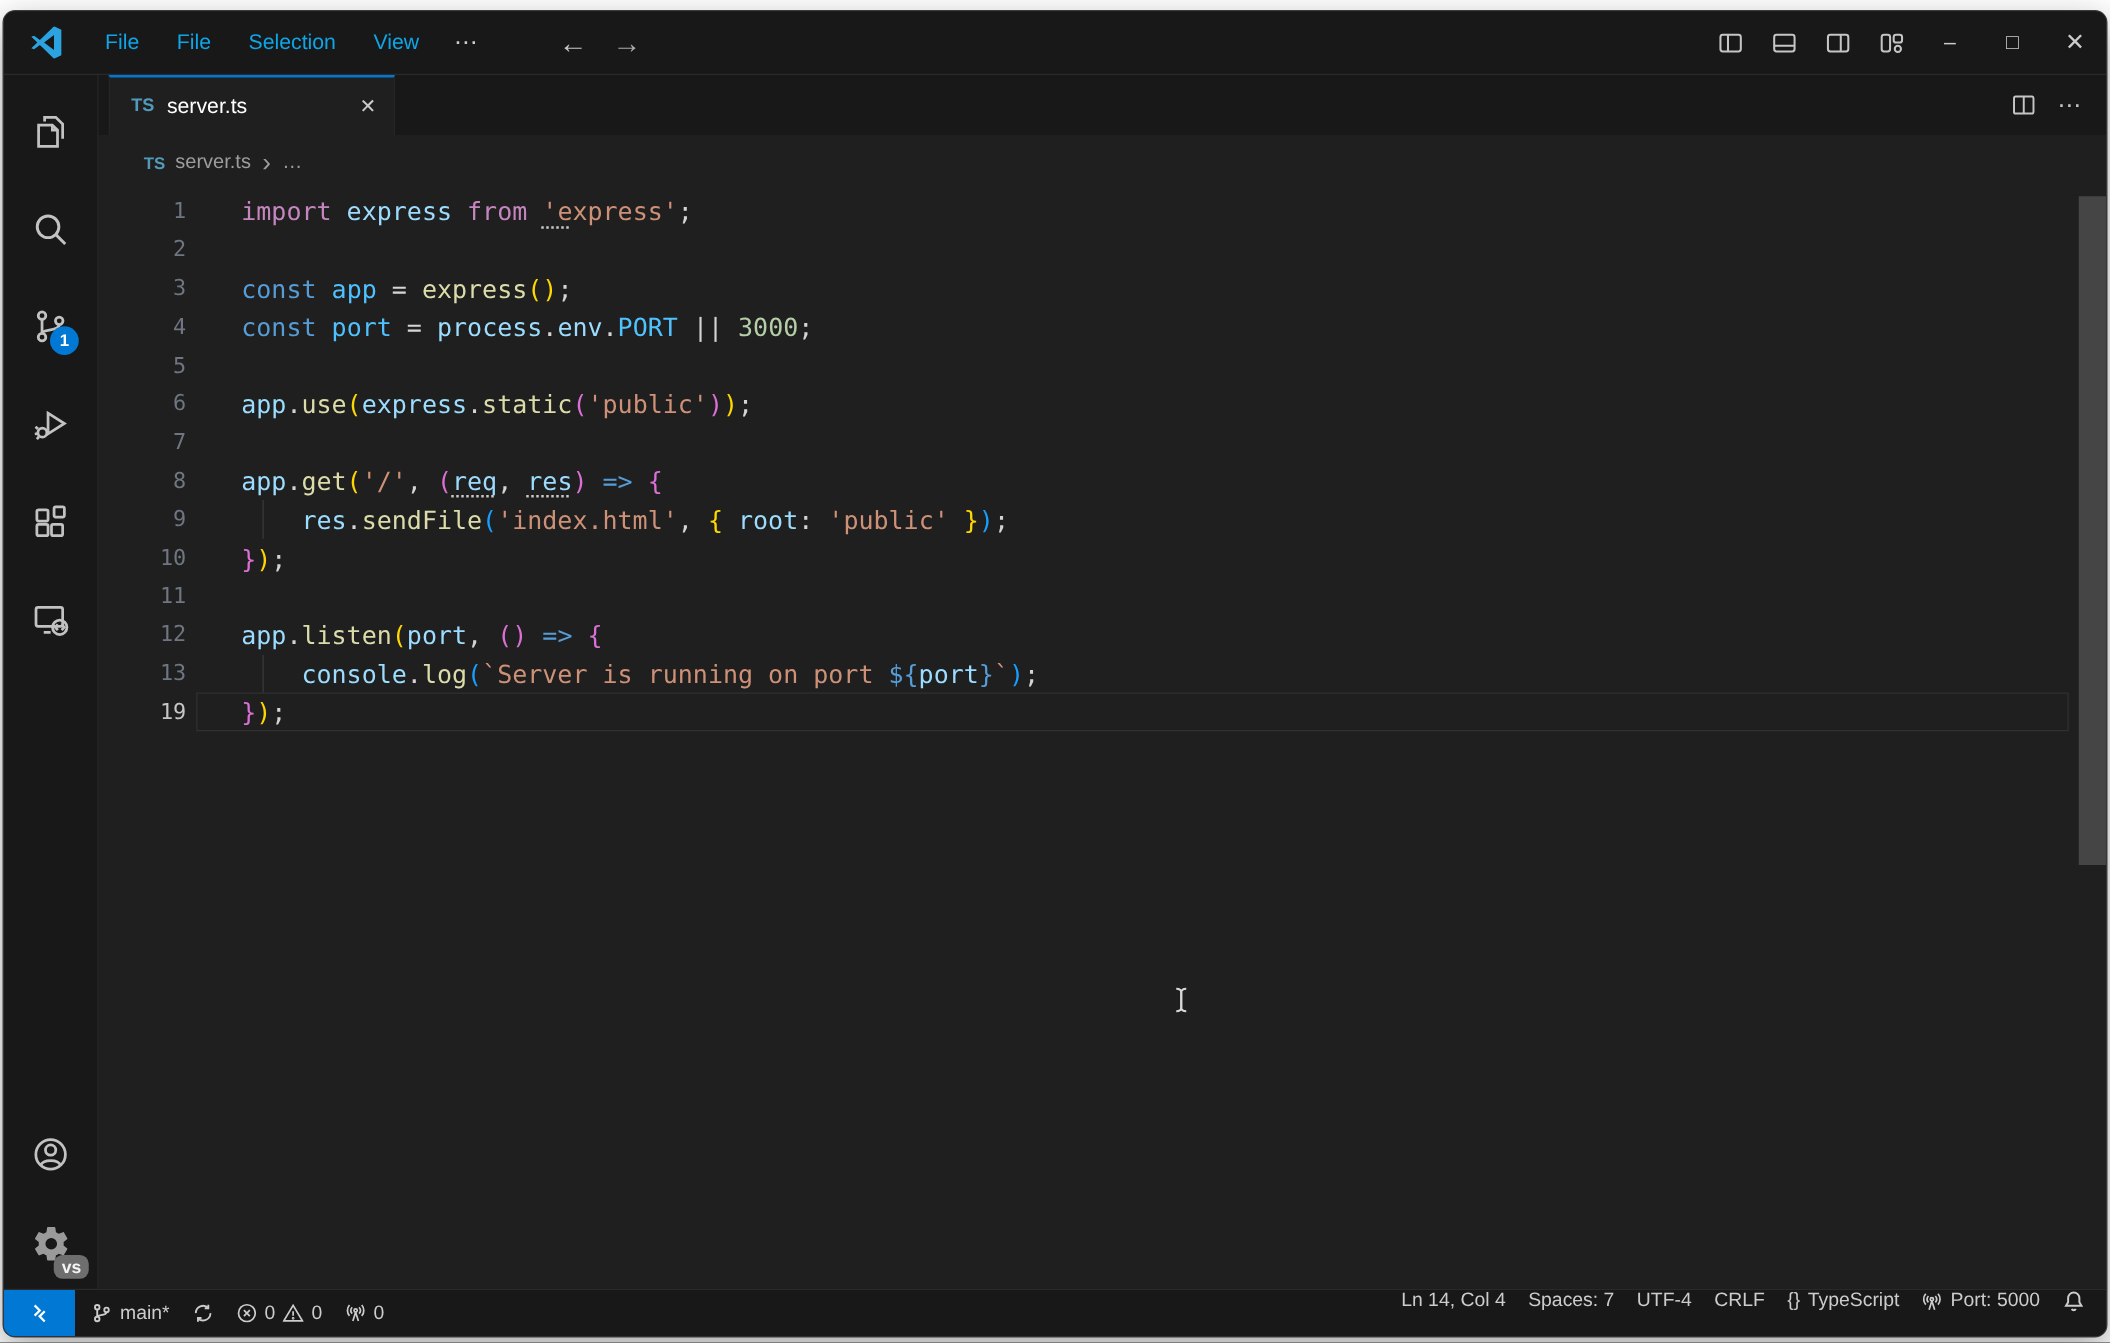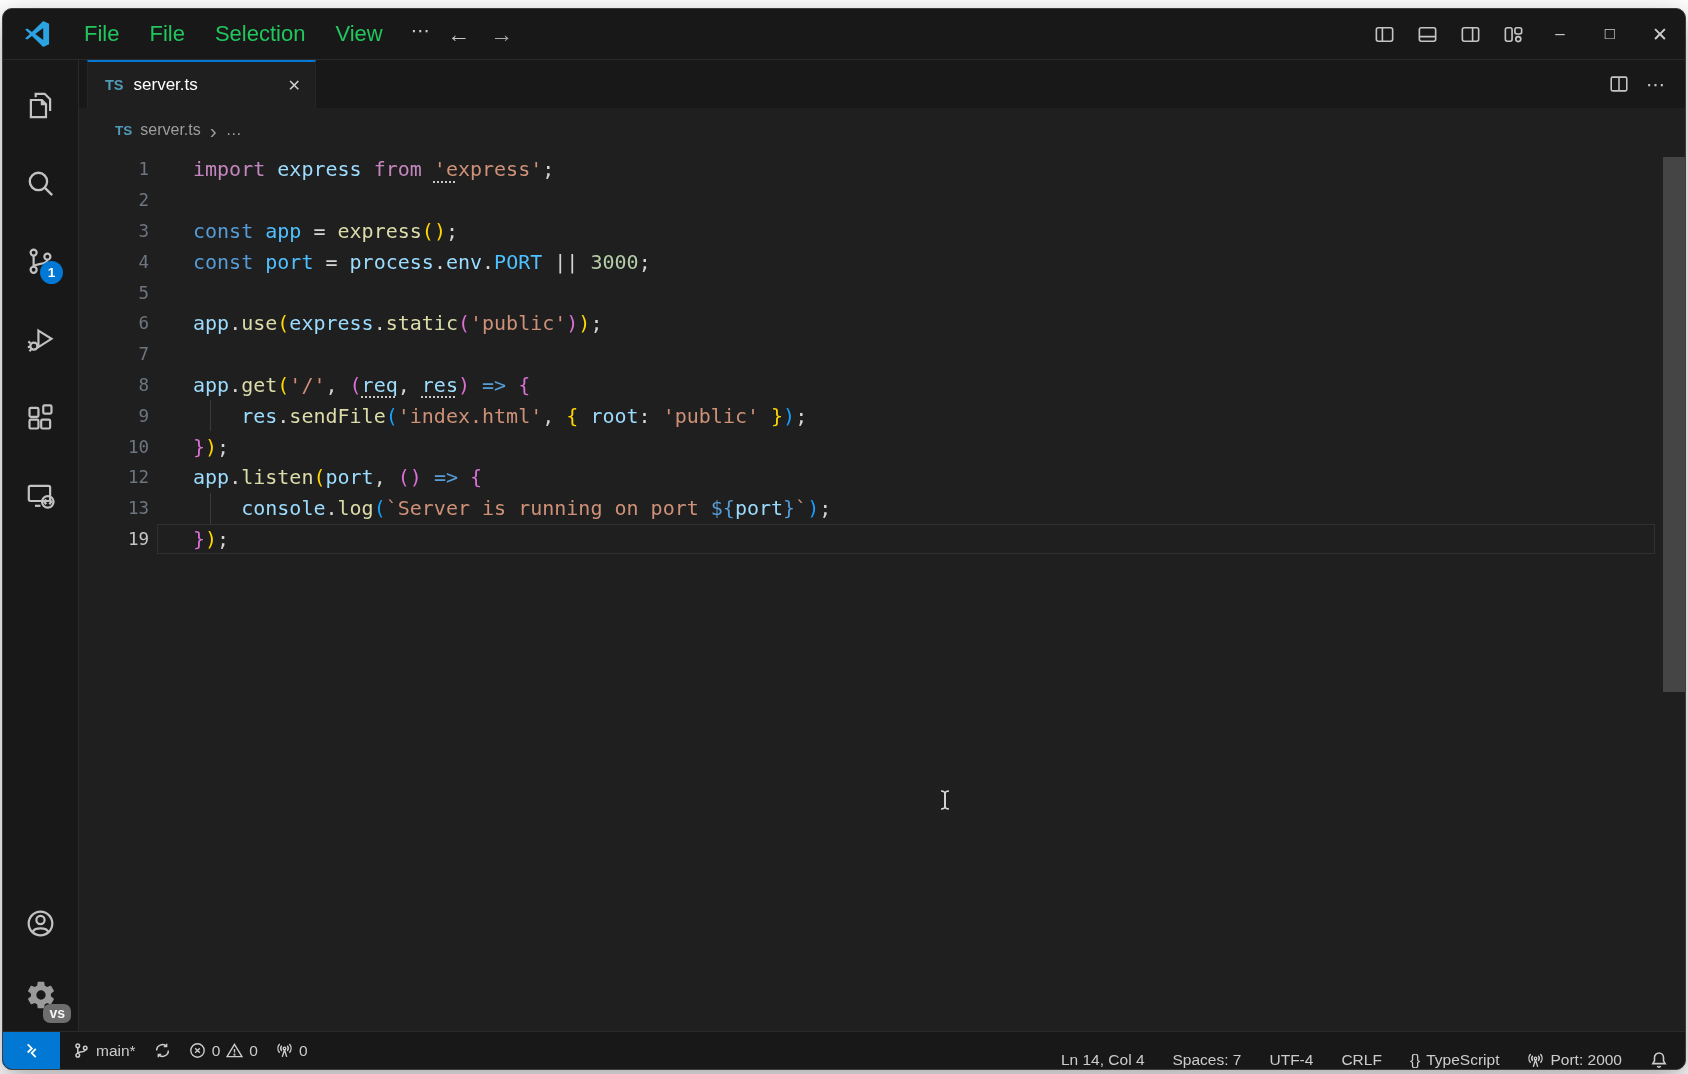--- a/index.html
+++ b/index.html
@@ -12,21 +12,21 @@
   .window{
     position:absolute;left:2px;right:2px;top:8px;bottom:4px;
     background:var(--editor-bg);border:1px solid #3d3d3d;border-radius:10px;
     overflow:hidden;display:flex;flex-direction:column;
     box-shadow:0 10px 30px rgba(0,0,0,.35);
   }
   
   .titlebar{height:50px;flex:none;background:var(--chrome-bg);display:flex;align-items:center;position:relative;border-bottom:1px solid #2a2a2a;}
   .logo{margin-left:21px;width:26px;height:26px;flex:none;display:flex;align-items:center;}
   .menubar{display:flex;margin-left:20px;gap:2px;}
-  .menu-item{color:#22c55e;font-size:22px;padding:6px 14px;border-radius:6px;cursor:default;text-align:center;}
+  .menu-item{color:#0ea5e9;font-size:17px;padding:6px 14px;border-radius:6px;cursor:default;text-align:center;}
   .menu-more{color:#cccccc;font-size:19px;padding:4px 12px;letter-spacing:2px;}
   .nav-arrow{position:absolute;top:0;height:50px;display:flex;align-items:center;font-size:23px;color:#c5c5c5;}
   .nav-back{left:444px;}
   .nav-fwd{left:487px;color:#a8a8a8;}
   .searchbox{
     position:absolute;left:50%;top:10px;transform:translateX(-50%);
     width:596px;height:30px;background:#2c2c2d;border:1px solid #3e3e41;border-radius:7px;
     display:flex;align-items:center;justify-content:center;gap:9px;color:#b9b9b9;font-size:16.5px;
   }
   .tb-right{margin-left:auto;display:flex;align-items:stretch;height:100%;}
@@ -61,21 +61,21 @@
   .guide{position:absolute;left:131px;top:0;height:100%;width:1px;background:#3a3a3a;}
   .row.active .ln{color:#c6c6c6;}
   .linehl{position:absolute;left:78px;right:30px;top:0;bottom:0;border:1px solid #303030;pointer-events:none;}
   .tk-u{text-decoration-line:underline;text-decoration-style:dotted;text-decoration-color:#c8c8c8;text-decoration-thickness:2px;text-underline-offset:5px;}
   .scrollbar{position:absolute;top:5px;right:0;width:22px;height:535px;background:rgba(150,150,150,.32);}
   .ibeam{position:absolute;left:859px;top:637px;width:14px;height:22px;pointer-events:none;}
   
   .statusbar{height:37px;flex:none;background:var(--chrome-bg);border-top:1px solid #2a2a2a;display:flex;align-items:stretch;color:#cccccc;font-size:15.5px;}
   .sb-remote{width:57px;flex:none;background:var(--remote-bg);color:#ffffff;display:flex;align-items:center;justify-content:center;}
   .sb-left{display:flex;align-items:stretch;margin-left:4px;}
-  .sb-right{margin-left:auto;display:flex;align-items:flex-end;padding-right:8px;gap:10px;}
+  .sb-right{margin-left:auto;display:flex;align-items:flex-start;padding-right:8px;}
   .sb-item{display:flex;align-items:center;gap:6px;padding:0 9px;}
   .sb-item svg{flex:none;}
 </style>
 </head>
 <body style="--accent: #0078D4; --chrome-bg: #181818; --editor-bg: #1F1F1F; --ts-blue: #519ABA; --remote-bg: #0078D4; --logo-blue: #2BA3E0;">
 
 <div class="window">
 
   <div class="titlebar">
     <span class="logo">
@@ -222,20 +222,21 @@
             <div class="row"><span class="ln">1</span><span class="lc"><span style="color: rgb(197, 134, 192);">import</span><span> </span><span style="color: rgb(156, 220, 254);">express</span><span> </span><span style="color: rgb(197, 134, 192);">from</span><span> </span><span class="tk-u" style="color: rgb(206, 145, 120);">'e</span><span style="color: rgb(206, 145, 120);">xpress'</span><span style="color: rgb(212, 212, 212);">;</span></span></div>
             <div class="row"><span class="ln">2</span><span class="lc"></span></div>
             <div class="row"><span class="ln">3</span><span class="lc"><span style="color: rgb(86, 156, 214);">const</span><span> </span><span style="color: rgb(79, 193, 255);">app</span><span> </span><span style="color: rgb(212, 212, 212);">=</span><span> </span><span style="color: rgb(220, 220, 170);">express</span><span style="color: rgb(255, 215, 0);">(</span><span style="color: rgb(255, 215, 0);">)</span><span style="color: rgb(212, 212, 212);">;</span></span></div>
             <div class="row"><span class="ln">4</span><span class="lc"><span style="color: rgb(86, 156, 214);">const</span><span> </span><span style="color: rgb(79, 193, 255);">port</span><span> </span><span style="color: rgb(212, 212, 212);">=</span><span> </span><span style="color: rgb(156, 220, 254);">process</span><span style="color: rgb(212, 212, 212);">.</span><span style="color: rgb(156, 220, 254);">env</span><span style="color: rgb(212, 212, 212);">.</span><span style="color: rgb(79, 193, 255);">PORT</span><span> </span><span style="color: rgb(212, 212, 212);">||</span><span> </span><span style="color: rgb(181, 206, 168);">3000</span><span style="color: rgb(212, 212, 212);">;</span></span></div>
             <div class="row"><span class="ln">5</span><span class="lc"></span></div>
             <div class="row"><span class="ln">6</span><span class="lc"><span style="color: rgb(156, 220, 254);">app</span><span style="color: rgb(212, 212, 212);">.</span><span style="color: rgb(220, 220, 170);">use</span><span style="color: rgb(255, 215, 0);">(</span><span style="color: rgb(156, 220, 254);">express</span><span style="color: rgb(212, 212, 212);">.</span><span style="color: rgb(220, 220, 170);">static</span><span style="color: rgb(218, 112, 214);">(</span><span style="color: rgb(206, 145, 120);">'public'</span><span style="color: rgb(218, 112, 214);">)</span><span style="color: rgb(255, 215, 0);">)</span><span style="color: rgb(212, 212, 212);">;</span></span></div>
             <div class="row"><span class="ln">7</span><span class="lc"></span></div>
             <div class="row"><span class="ln">8</span><span class="lc"><span style="color: rgb(156, 220, 254);">app</span><span style="color: rgb(212, 212, 212);">.</span><span style="color: rgb(220, 220, 170);">get</span><span style="color: rgb(255, 215, 0);">(</span><span style="color: rgb(206, 145, 120);">'/'</span><span style="color: rgb(212, 212, 212);">,</span><span> </span><span style="color: rgb(218, 112, 214);">(</span><span class="tk-u" style="color: rgb(156, 220, 254);">req</span><span style="color: rgb(212, 212, 212);">,</span><span> </span><span class="tk-u" style="color: rgb(156, 220, 254);">res</span><span style="color: rgb(218, 112, 214);">)</span><span> </span><span style="color: rgb(86, 156, 214);">=&gt;</span><span> </span><span style="color: rgb(218, 112, 214);">{</span></span></div>
             <div class="row"><span class="ln">9</span><span class="lc"><span>    </span><span style="color: rgb(156, 220, 254);">res</span><span style="color: rgb(212, 212, 212);">.</span><span style="color: rgb(220, 220, 170);">sendFile</span><span style="color: rgb(23, 159, 255);">(</span><span style="color: rgb(206, 145, 120);">'index.html'</span><span style="color: rgb(212, 212, 212);">,</span><span> </span><span style="color: rgb(255, 215, 0);">{</span><span> </span><span style="color: rgb(156, 220, 254);">root</span><span style="color: rgb(212, 212, 212);">:</span><span> </span><span style="color: rgb(206, 145, 120);">'public'</span><span> </span><span style="color: rgb(255, 215, 0);">}</span><span style="color: rgb(23, 159, 255);">)</span><span style="color: rgb(212, 212, 212);">;</span></span><span class="guide"></span></div>
             <div class="row"><span class="ln">10</span><span class="lc"><span style="color: rgb(218, 112, 214);">}</span><span style="color: rgb(255, 215, 0);">)</span><span style="color: rgb(212, 212, 212);">;</span></span></div>
+            <div class="row"><span class="ln">11</span><span class="lc"></span></div>
             <div class="row"><span class="ln">12</span><span class="lc"><span style="color: rgb(156, 220, 254);">app</span><span style="color: rgb(212, 212, 212);">.</span><span style="color: rgb(220, 220, 170);">listen</span><span style="color: rgb(255, 215, 0);">(</span><span style="color: rgb(156, 220, 254);">port</span><span style="color: rgb(212, 212, 212);">,</span><span> </span><span style="color: rgb(218, 112, 214);">(</span><span style="color: rgb(218, 112, 214);">)</span><span> </span><span style="color: rgb(86, 156, 214);">=&gt;</span><span> </span><span style="color: rgb(218, 112, 214);">{</span></span></div>
             <div class="row"><span class="ln">13</span><span class="lc"><span>    </span><span style="color: rgb(156, 220, 254);">console</span><span style="color: rgb(212, 212, 212);">.</span><span style="color: rgb(220, 220, 170);">log</span><span style="color: rgb(23, 159, 255);">(</span><span style="color: rgb(206, 145, 120);">`Server is running on port </span><span style="color: rgb(86, 156, 214);">${</span><span style="color: rgb(156, 220, 254);">port</span><span style="color: rgb(86, 156, 214);">}</span><span style="color: rgb(206, 145, 120);">`</span><span style="color: rgb(23, 159, 255);">)</span><span style="color: rgb(212, 212, 212);">;</span></span><span class="guide"></span></div>
             <div class="row active"><span class="ln">19</span><span class="lc"><span style="color: rgb(218, 112, 214);">}</span><span style="color: rgb(255, 215, 0);">)</span><span style="color: rgb(212, 212, 212);">;</span></span><span class="linehl"></span></div>
           </div>
         <div class="scrollbar"></div>
         <div class="ibeam">
           <svg width="14" height="22" viewBox="0 0 14 22" fill="none" stroke="#d8d8d8" stroke-width="1.6">
               <path d="M3 2c2 0 4 .6 4 3v12c0 2.4-2 3-4 3"></path>
               <path d="M11 2c-2 0-4 .6-4 3v12c0 2.4 2 3 4 3"></path>
             </svg>
@@ -315,21 +316,21 @@
       </div>
       <div class="sb-item">
         <svg width="17" height="17" viewBox="0 0 16 16" fill="none" stroke="currentColor" stroke-width="1.3">
             <circle cx="8" cy="6" r="1.2"></circle>
             <path d="M5.4 3.6a3.6 3.6 0 0 0 0 4.8"></path>
             <path d="M10.6 3.6a3.6 3.6 0 0 1 0 4.8"></path>
             <path d="M3.4 1.9a6.2 6.2 0 0 0 0 8.2"></path>
             <path d="M12.6 1.9a6.2 6.2 0 0 1 0 8.2"></path>
             <path d="M8 7.3 5.9 14M8 7.3 10.1 14"></path>
           </svg>
-        <span>Port: 2000</span>
+        <span>Port: 5000</span>
       </div>
       <div class="sb-item">
         <svg width="18" height="18" viewBox="0 0 16 16" fill="none" stroke="currentColor" stroke-width="1.4">
             <path d="M8 1.8a4 4 0 0 1 4 4v2.9l1.5 2.5H2.5L4 8.7V5.8a4 4 0 0 1 4-4z"></path>
             <path d="M6.6 13.4a1.5 1.5 0 0 0 2.8 0"></path>
           </svg>
       </div>
     </div>
   </div>
 </div>

